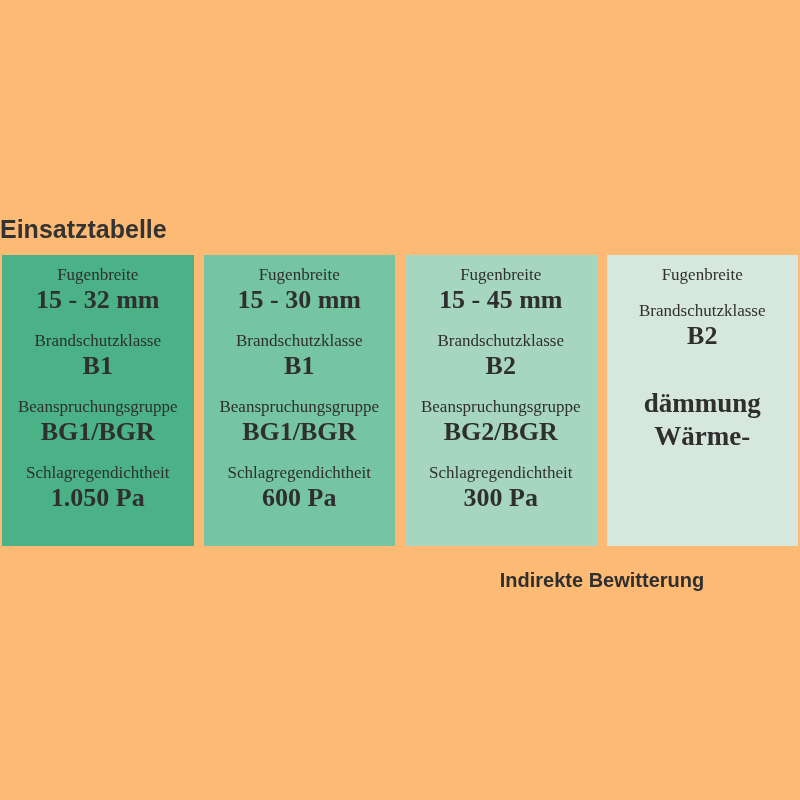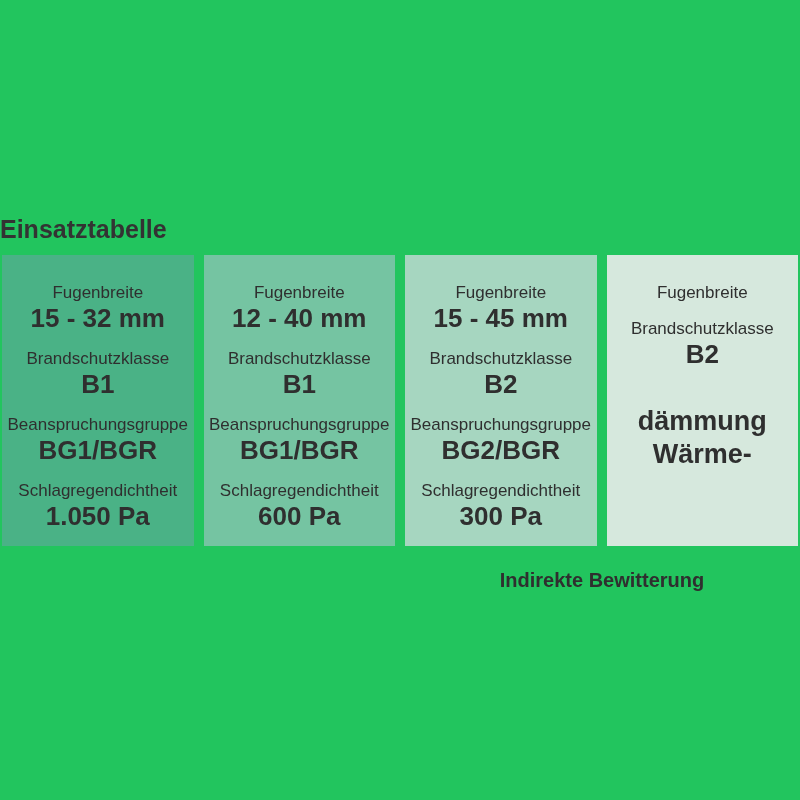--- a/index.html
+++ b/index.html
@@ -1,20 +1,20 @@
 <!DOCTYPE html>
 <html><head>
 <meta charset="utf-8">
 <style>
   html, body { margin: 0; padding: 0; background: #ffffff; }
   .stage {
     position: relative;
     width: 800px;
     height: 800px;
-    background: #22c55e;
+    background: #fdba74;
     overflow: hidden;
     font-family: "Liberation Sans", sans-serif;
     color: #2f2f2f;
   }
   .title {
     position: absolute;
     left: 0;
     top: 214px;
     margin: 0;
     font-size: 25px;
@@ -31,21 +31,22 @@
     display: flex;
     gap: 10px;
   }
   .col {
     flex: 1;
     box-sizing: border-box;
     display: flex;
     flex-direction: column;
     align-items: center;
     text-align: center;
-    padding-top: 28px;
+    padding-top: 10px;
+    font-family: Liberation Serif, serif;
   }
   .pair { margin-bottom: 16px; }
   .label {
     font-size: 17px;
     line-height: 20px;
     font-weight: normal;
   }
   .value {
     font-size: 26px;
     line-height: 30px;
@@ -93,21 +94,21 @@
       </div>
       <div class="pair">
         <div class="label">Schlagregendichtheit</div>
         <div class="value">1.050 Pa</div>
       </div>
     </div>
 
     <div class="col" style="background: rgb(117, 196, 162);">
       <div class="pair">
         <div class="label">Fugenbreite</div>
-        <div class="value">12 - 40 mm</div>
+        <div class="value">15 - 30 mm</div>
       </div>
       <div class="pair">
         <div class="label">Brandschutzklasse</div>
         <div class="value">B1</div>
       </div>
       <div class="pair">
         <div class="label">Beanspruchungsgruppe</div>
         <div class="value">BG1/BGR</div>
       </div>
       <div class="pair">

